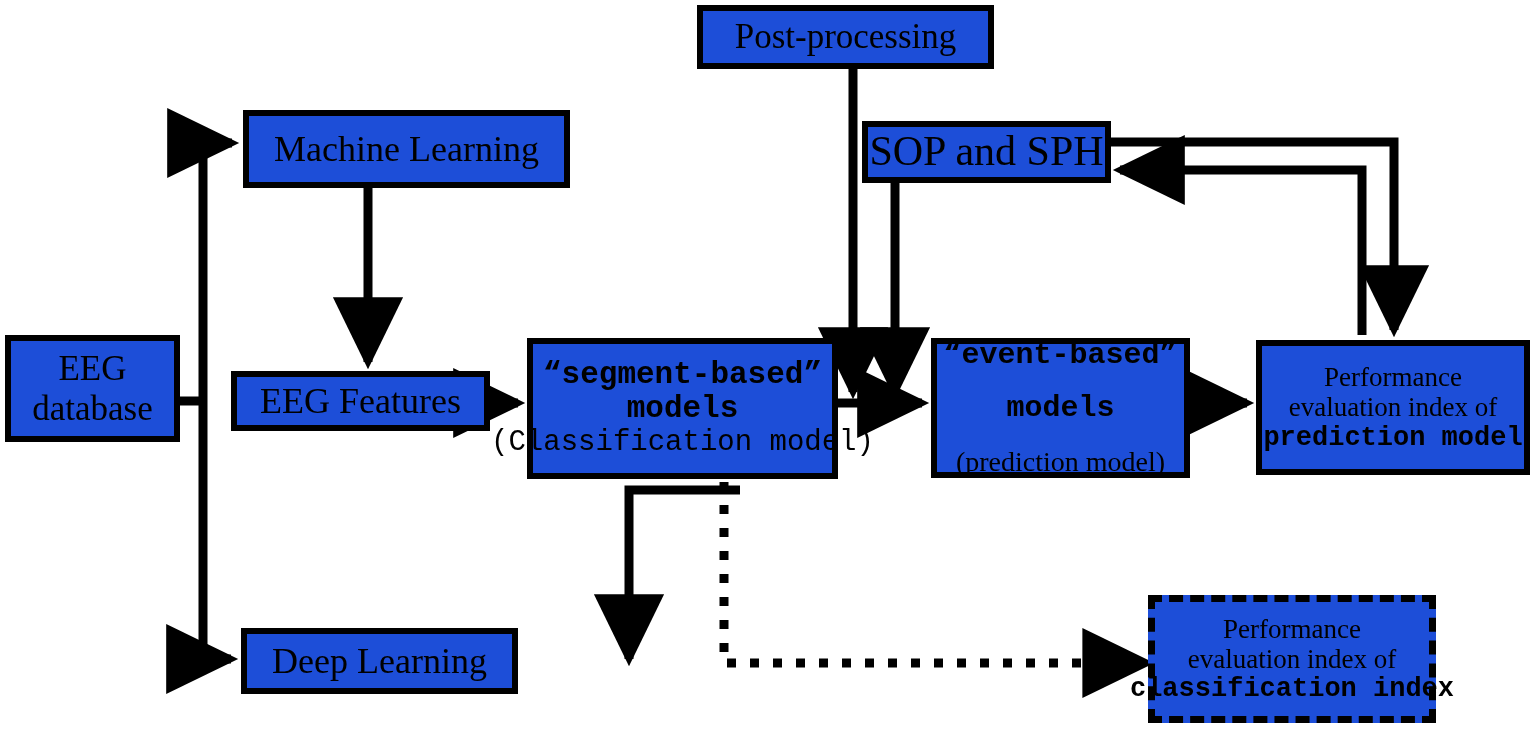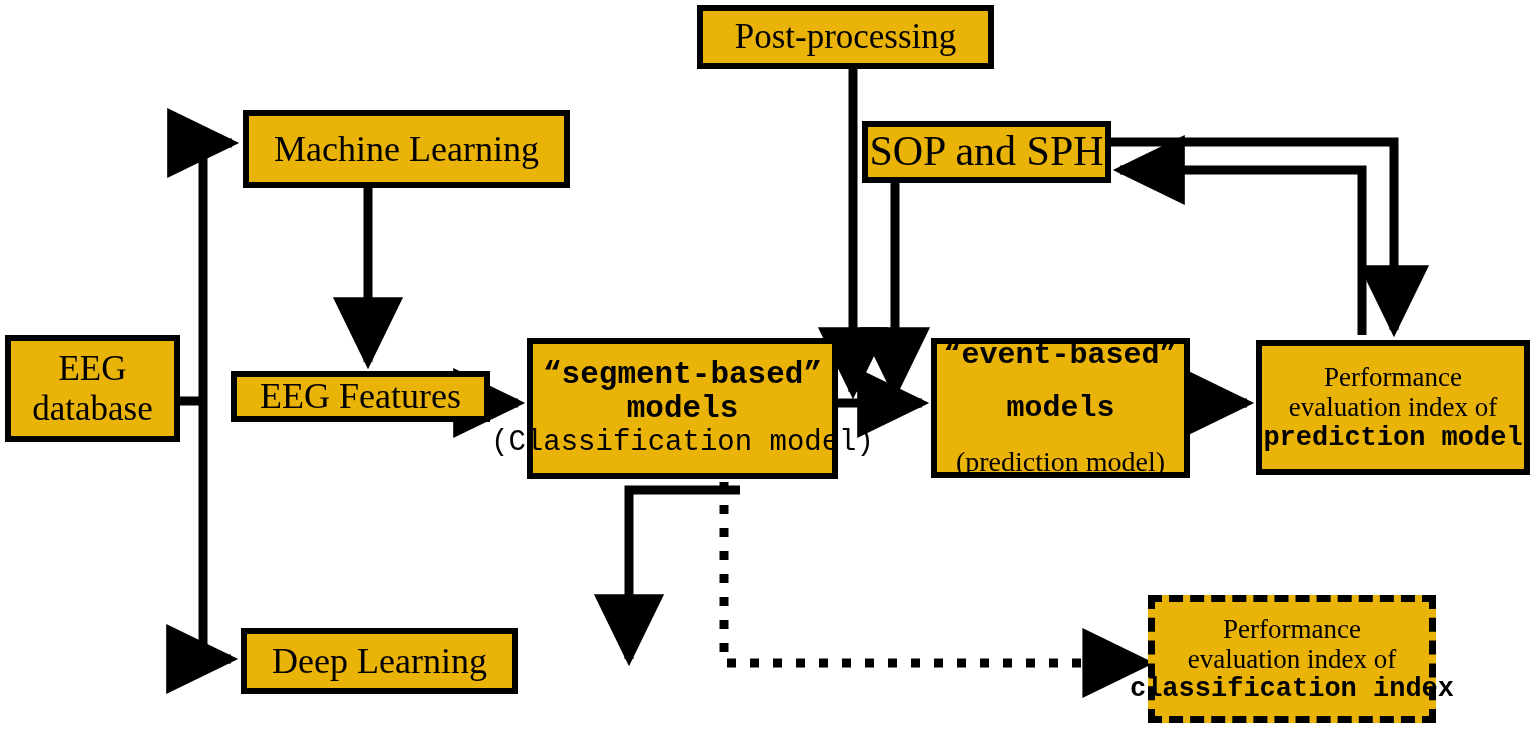--- a/index.html
+++ b/index.html
@@ -22,21 +22,21 @@
   svg.flow-svg {
     position: absolute;
     left: 0;
     top: 0;
     width: 1535px;
     height: 735px;
   }
   .node-box {
     position: absolute;
     box-sizing: border-box;
-    background: #eab308;
+    background: #1d4ed8;
     border: 6px solid #000000;
     display: flex;
     flex-direction: column;
     align-items: center;
     justify-content: center;
     text-align: center;
     color: #000000;
     line-height: 1.12;
   }
   .node-box.dashed {
@@ -46,21 +46,21 @@
   .line {
     display: block;
     white-space: nowrap;
   }
   .bold { font-weight: bold; font-family: Liberation Mono, monospace; }
   .reg  { font-weight: normal; }
 
   
   #box-eeg-database { left: 5px;    top: 335px; width: 175px; height: 107px; font-size: 35px; }
   #box-machine-learning { left: 243px; top: 110px; width: 327px; height: 78px; font-size: 36px; }
-  #box-eeg-features { left: 231px;  top: 371px; width: 259px; height: 51px; font-size: 36px; }
+  #box-eeg-features { left: 231px;  top: 371px; width: 259px; height: 60px; font-size: 36px; }
   #box-deep-learning { left: 241px; top: 628px; width: 277px; height: 66px; font-size: 36px; }
   #box-post-processing { left: 697px; top: 5px; width: 297px; height: 64px; font-size: 35px; }
   #box-sop-sph { left: 862px; top: 121px; width: 249px; height: 62px; font-size: 42px; }
   #box-segment-based { left: 527px; top: 338px; width: 311px; height: 141px; font-size: 30px; }
   #box-event-based { left: 931px; top: 338px; width: 259px; height: 140px; font-size: 29px; gap: 20px; }
   #box-performance-prediction { left: 1256px; top: 340px; width: 274px; height: 135px; font-size: 27px; }
   #box-performance-classification { left: 1148px; top: 595px; width: 288px; height: 128px; font-size: 27px; }
 
   #box-segment-based .l1 { font-size: 31px; }
   #box-segment-based .l2 { font-size: 31px; }

